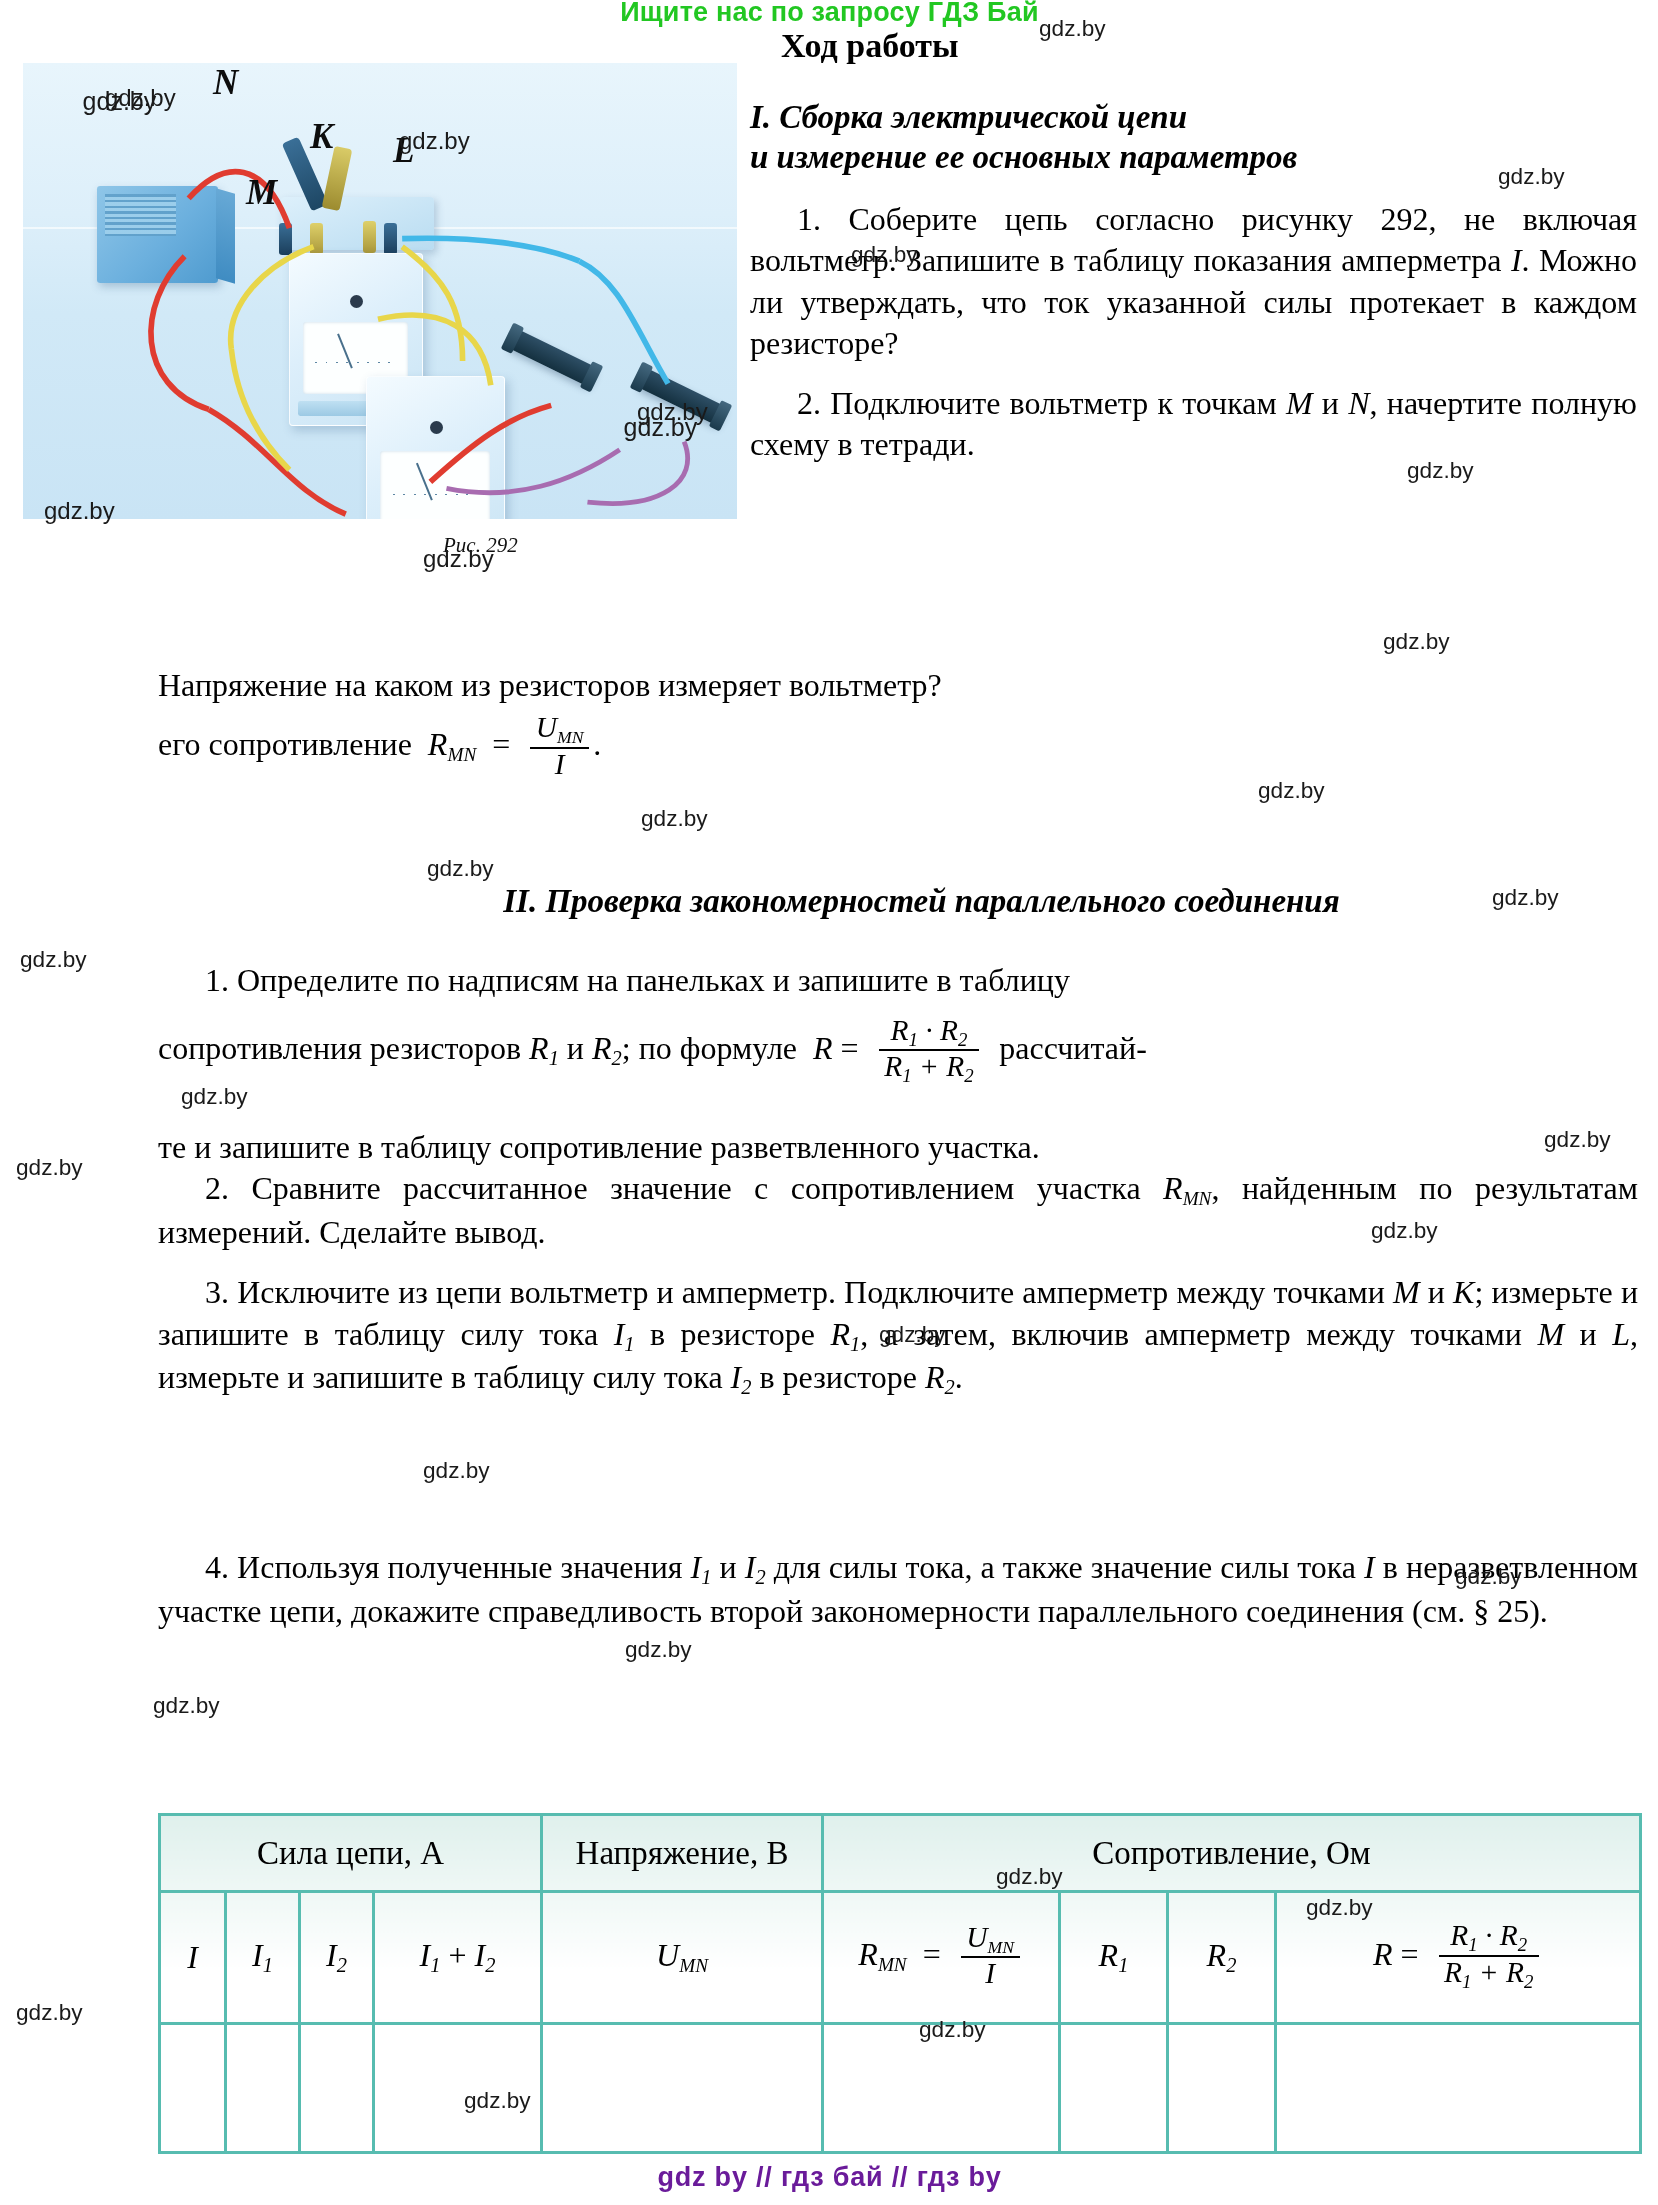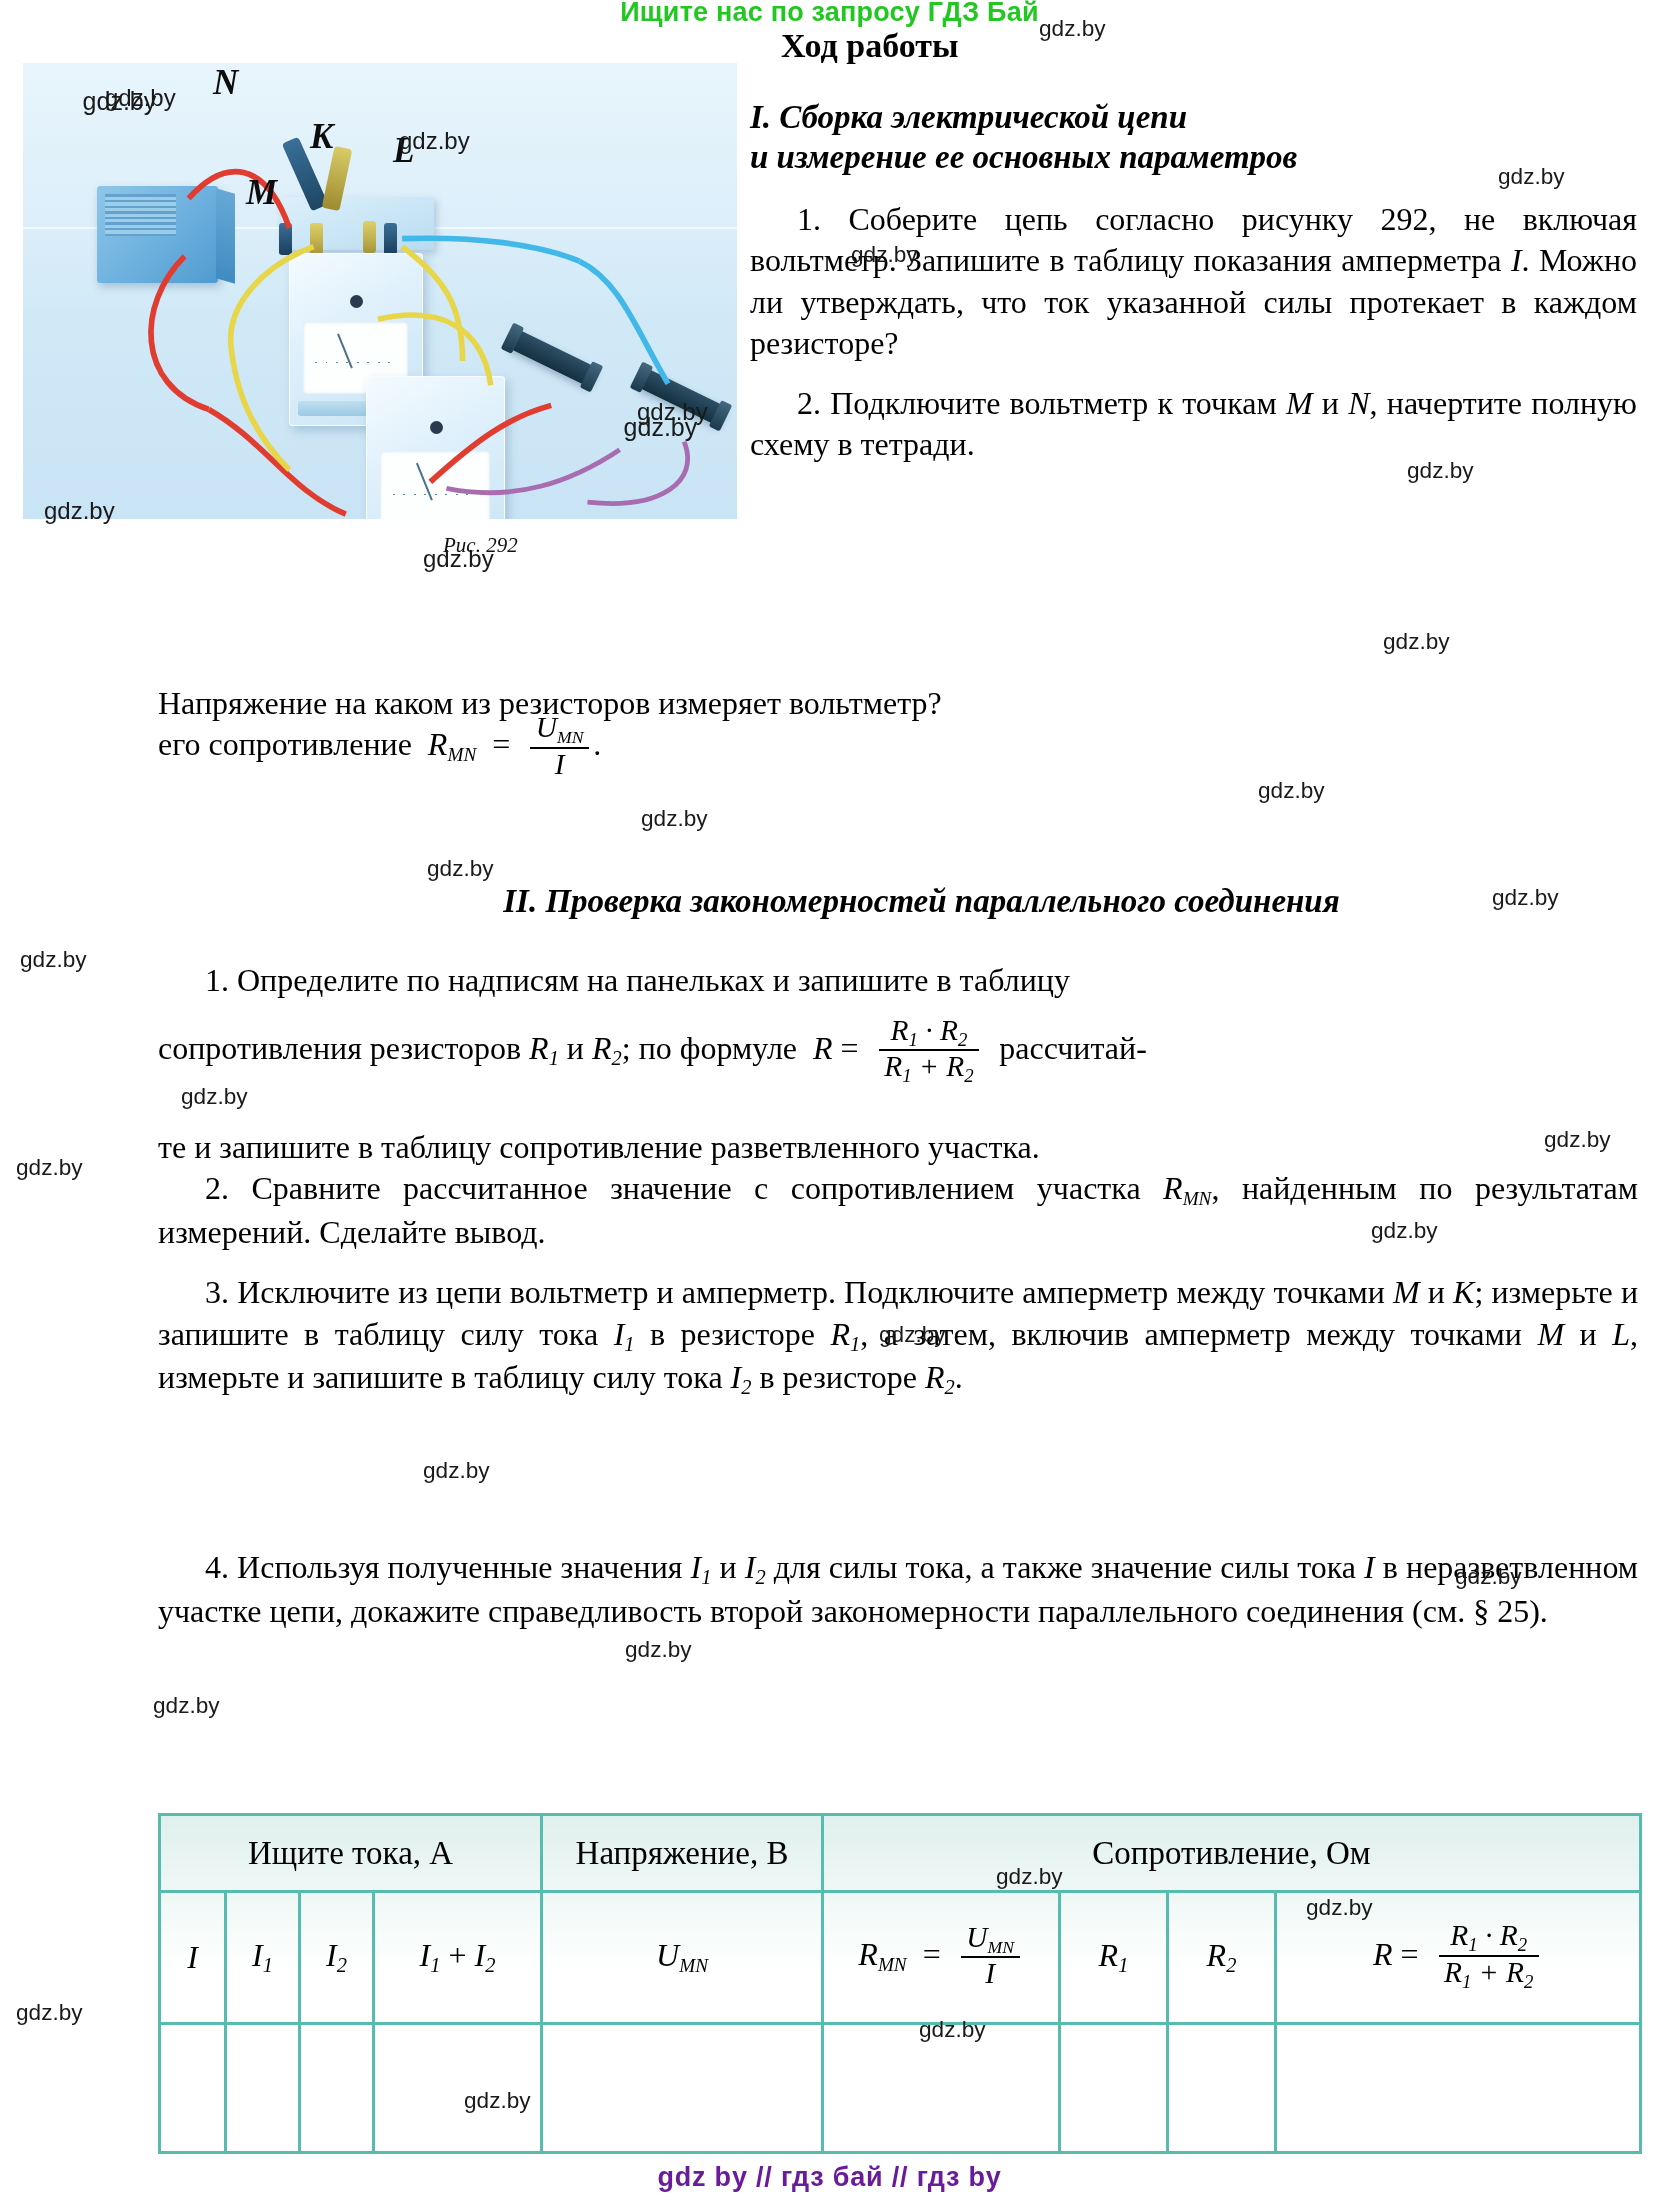--- a/index.html
+++ b/index.html
@@ -278,21 +278,21 @@
       1.&nbsp;Соберите цепь согласно рисунку 292, не включая вольтметр. Запишите в таблицу показания амперметра <i class="v">I</i>. Можно ли утверждать, что ток указанной силы протекает в каждом резисторе?
     </p>
 
     <p class="para ind" style="margin-top:18px;">
       2.&nbsp;Подключите вольтметр к точкам <i class="v">M</i> и <i class="v">N</i>, начертите полную схему в тетради.
     </p>
   </div>
 
   <div class="col-full">
 
-    <div class="blk" style="top:683px;">
+    <div class="blk" style="top:665px;">
       <p class="para">
         Напряжение на каком из резисторов измеряет вольтметр?
       </p>
     </div>
 
     <div class="blk" style="top:701px;">
       <p class="para" style="margin-top:13px;">
         его сопротивление&nbsp;
         <span style="font-style:italic;">R<span class="subU">MN</span></span>
         <span style="font-style:normal;">&nbsp;=&nbsp;</span>
@@ -339,21 +339,21 @@
       <p class="para ind">
         4.&nbsp;Используя полученные значения <i class="v">I</i><span class="sub">1</span> и <i class="v">I</i><span class="sub">2</span> для силы тока, а также значение силы тока <i class="v">I</i> в неразветвленном участке цепи, докажите справедливость второй закономерности параллельного соединения (см. § 25).
       </p>
     </div>
 
   </div>
 
   <table class="tbl">
     <tbody>
         <tr class="hrow">
-      <td colspan="4">Ищите тока, А</td>
+      <td colspan="4">Сила цепи, А</td>
       <td colspan="1">Напряжение, В</td>
       <td colspan="4">Сопротивление, Ом</td>
     </tr>
     <tr class="frow">
       <td style="width:63px;"><i class="v">I</i></td>
       <td style="width:71px;"><i class="v">I</i><span class="sub">1</span></td>
       <td style="width:71px;"><i class="v">I</i><span class="sub">2</span></td>
       <td style="width:165px;"><i class="v">I</i><span class="sub">1</span> + <i class="v">I</i><span class="sub">2</span></td>
       <td style="width:278px;"><i class="v">U</i><span class="subU">MN</span></td>
       <td style="width:234px;">

